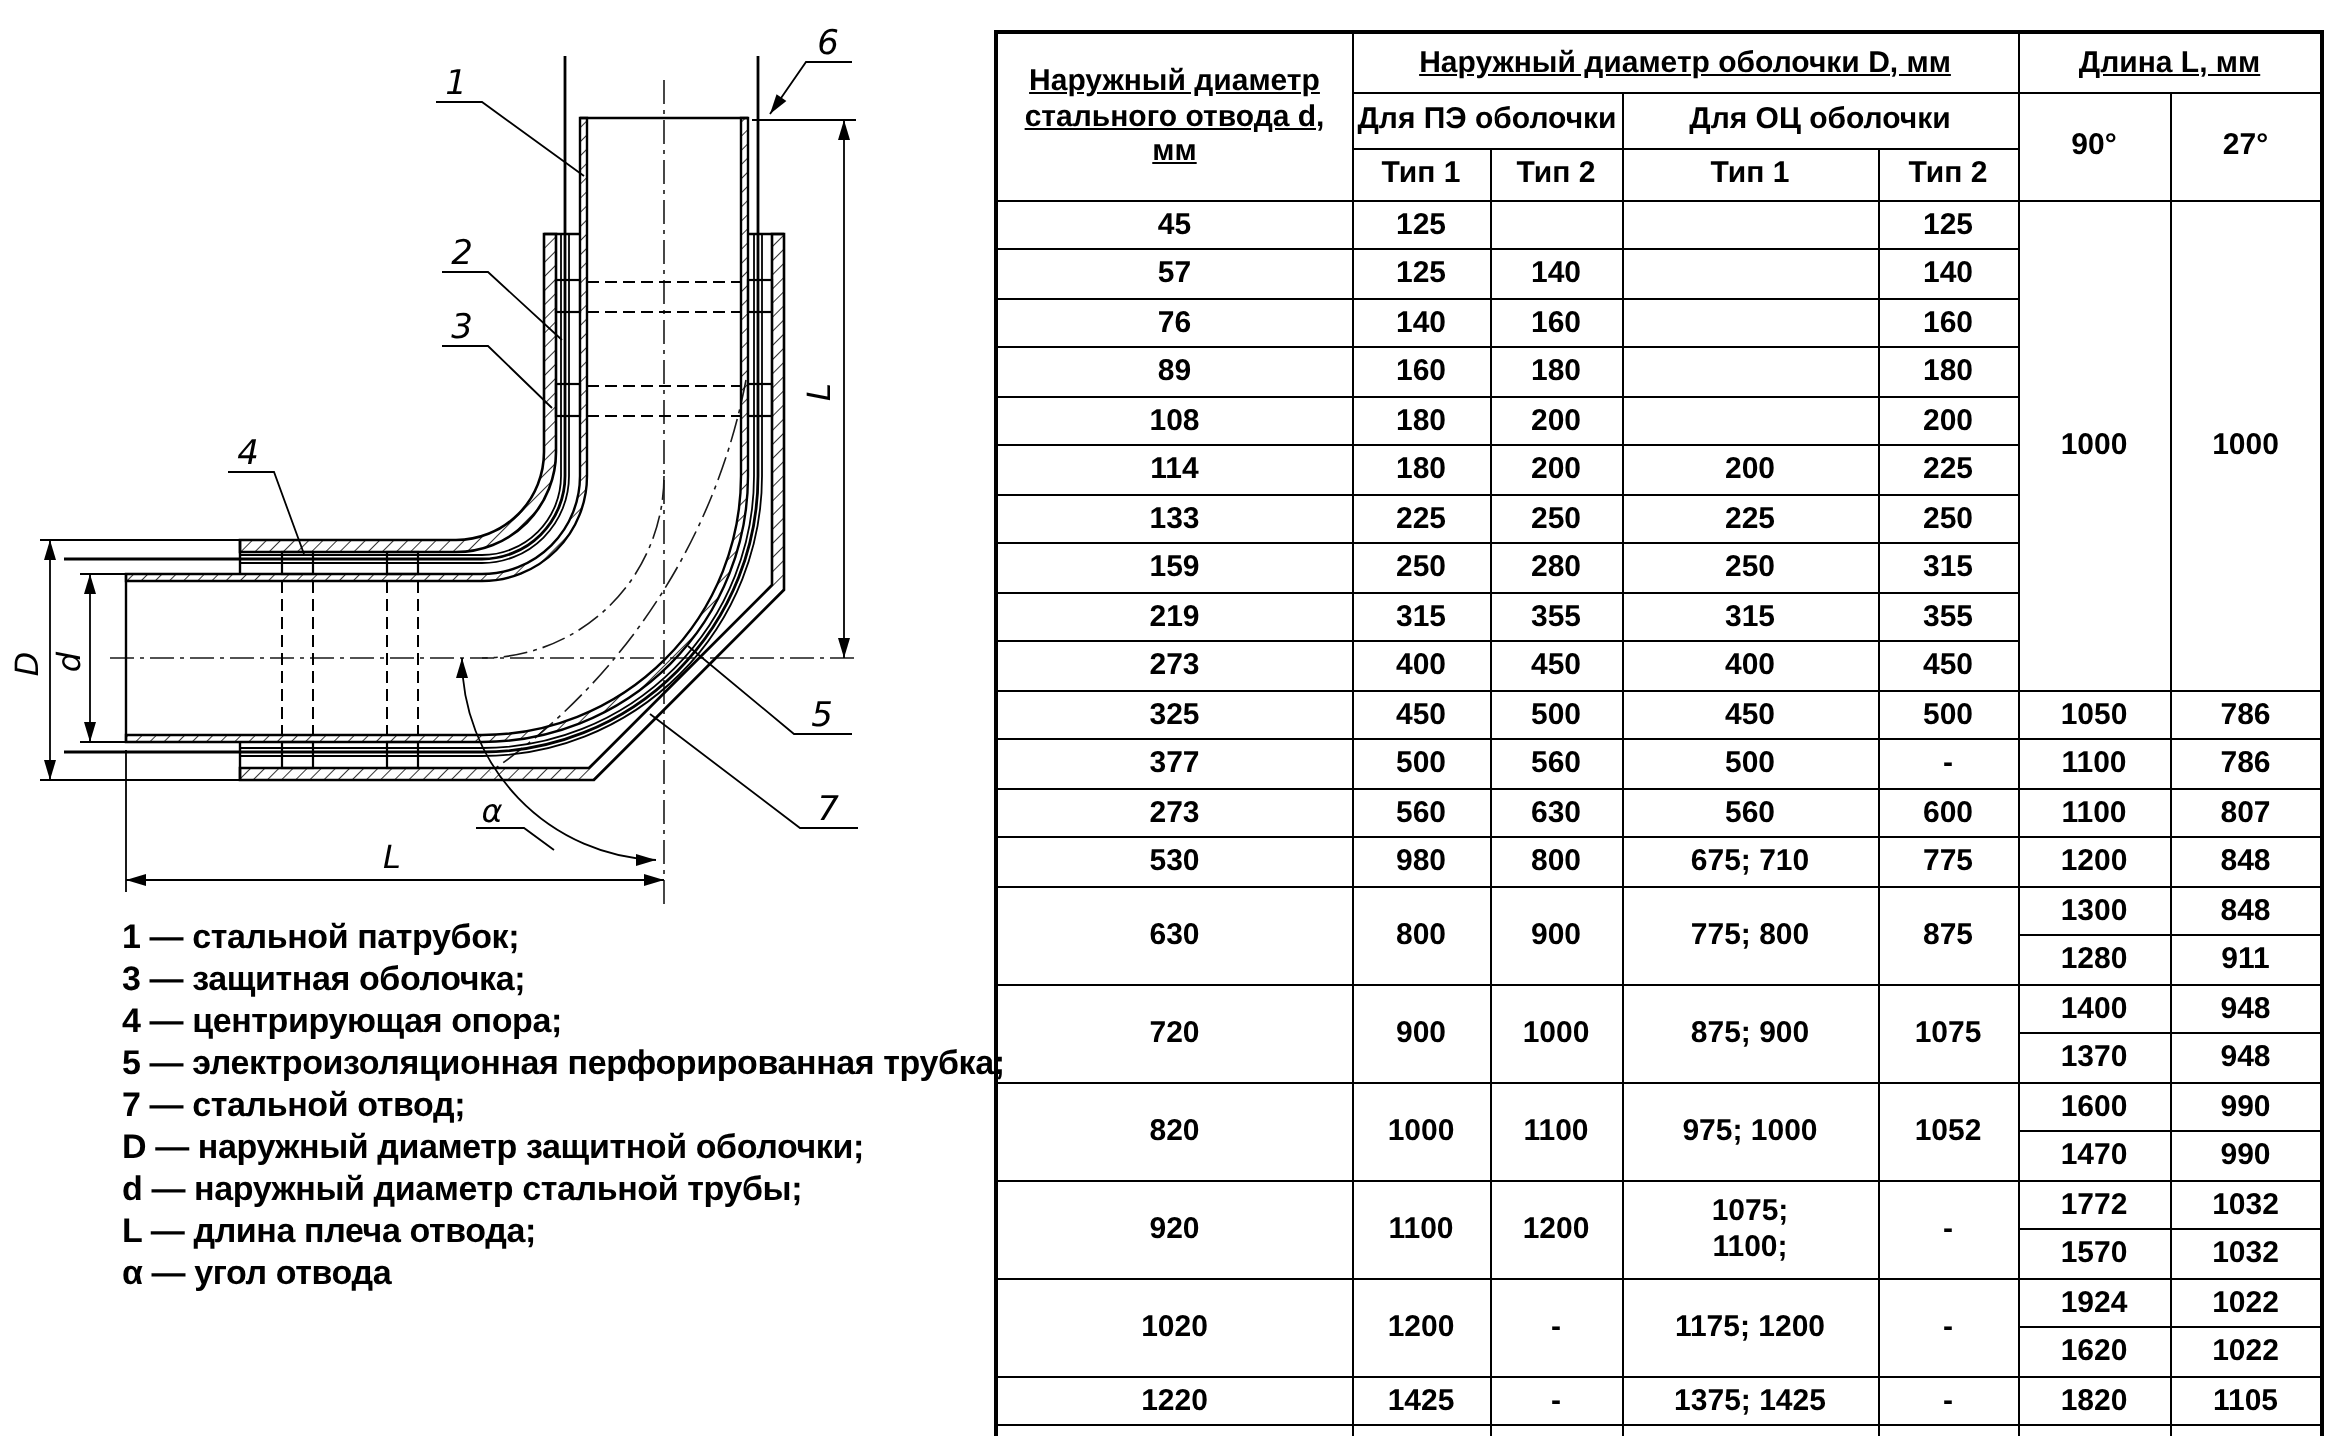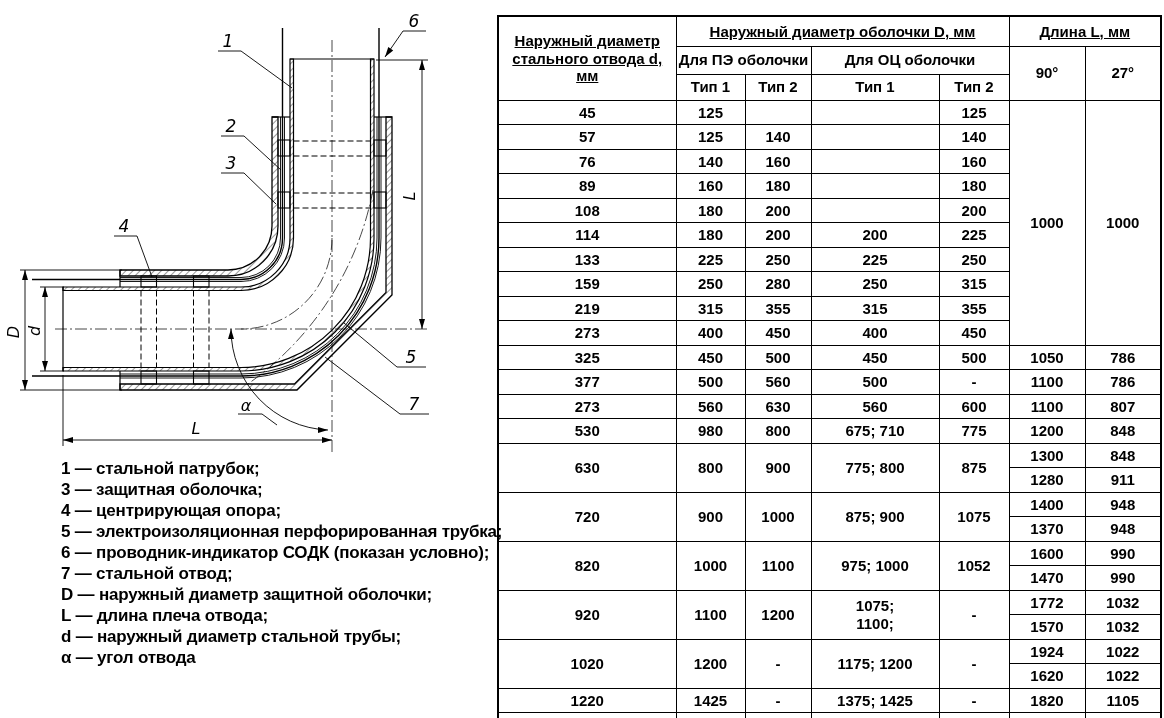--- a/index.html
+++ b/index.html
@@ -157,25 +157,24 @@
     <text class="dimlbl" x="196" y="434" text-anchor="middle">L</text>
     <text class="dimlbl" x="246" y="411" text-anchor="middle">α</text>
   </g>
 </svg>
 
 <div class="legend" id="legend">
     <div>1 — стальной патрубок;</div>
     <div>3 — защитная оболочка;</div>
     <div>4 — центрирующая опора;</div>
     <div>5 — электроизоляционная перфорированная трубка;</div>
-    <div>6 — проводник-индикатор СОДК (показан условно);</div>
     <div>7 — стальной отвод;</div>
     <div>D — наружный диаметр защитной оболочки;</div>
+    <div>d — наружный диаметр стальной трубы;</div>
     <div>L — длина плеча отвода;</div>
-    <div>d — наружный диаметр стальной трубы;</div>
     <div>α — угол отвода</div>
   </div>
 
 <table id="spec-table">
   <colgroup>
     <col style="width:178px">
       <col style="width:69px">
       <col style="width:66px">
     <col style="width:128px">
       <col style="width:70px">

